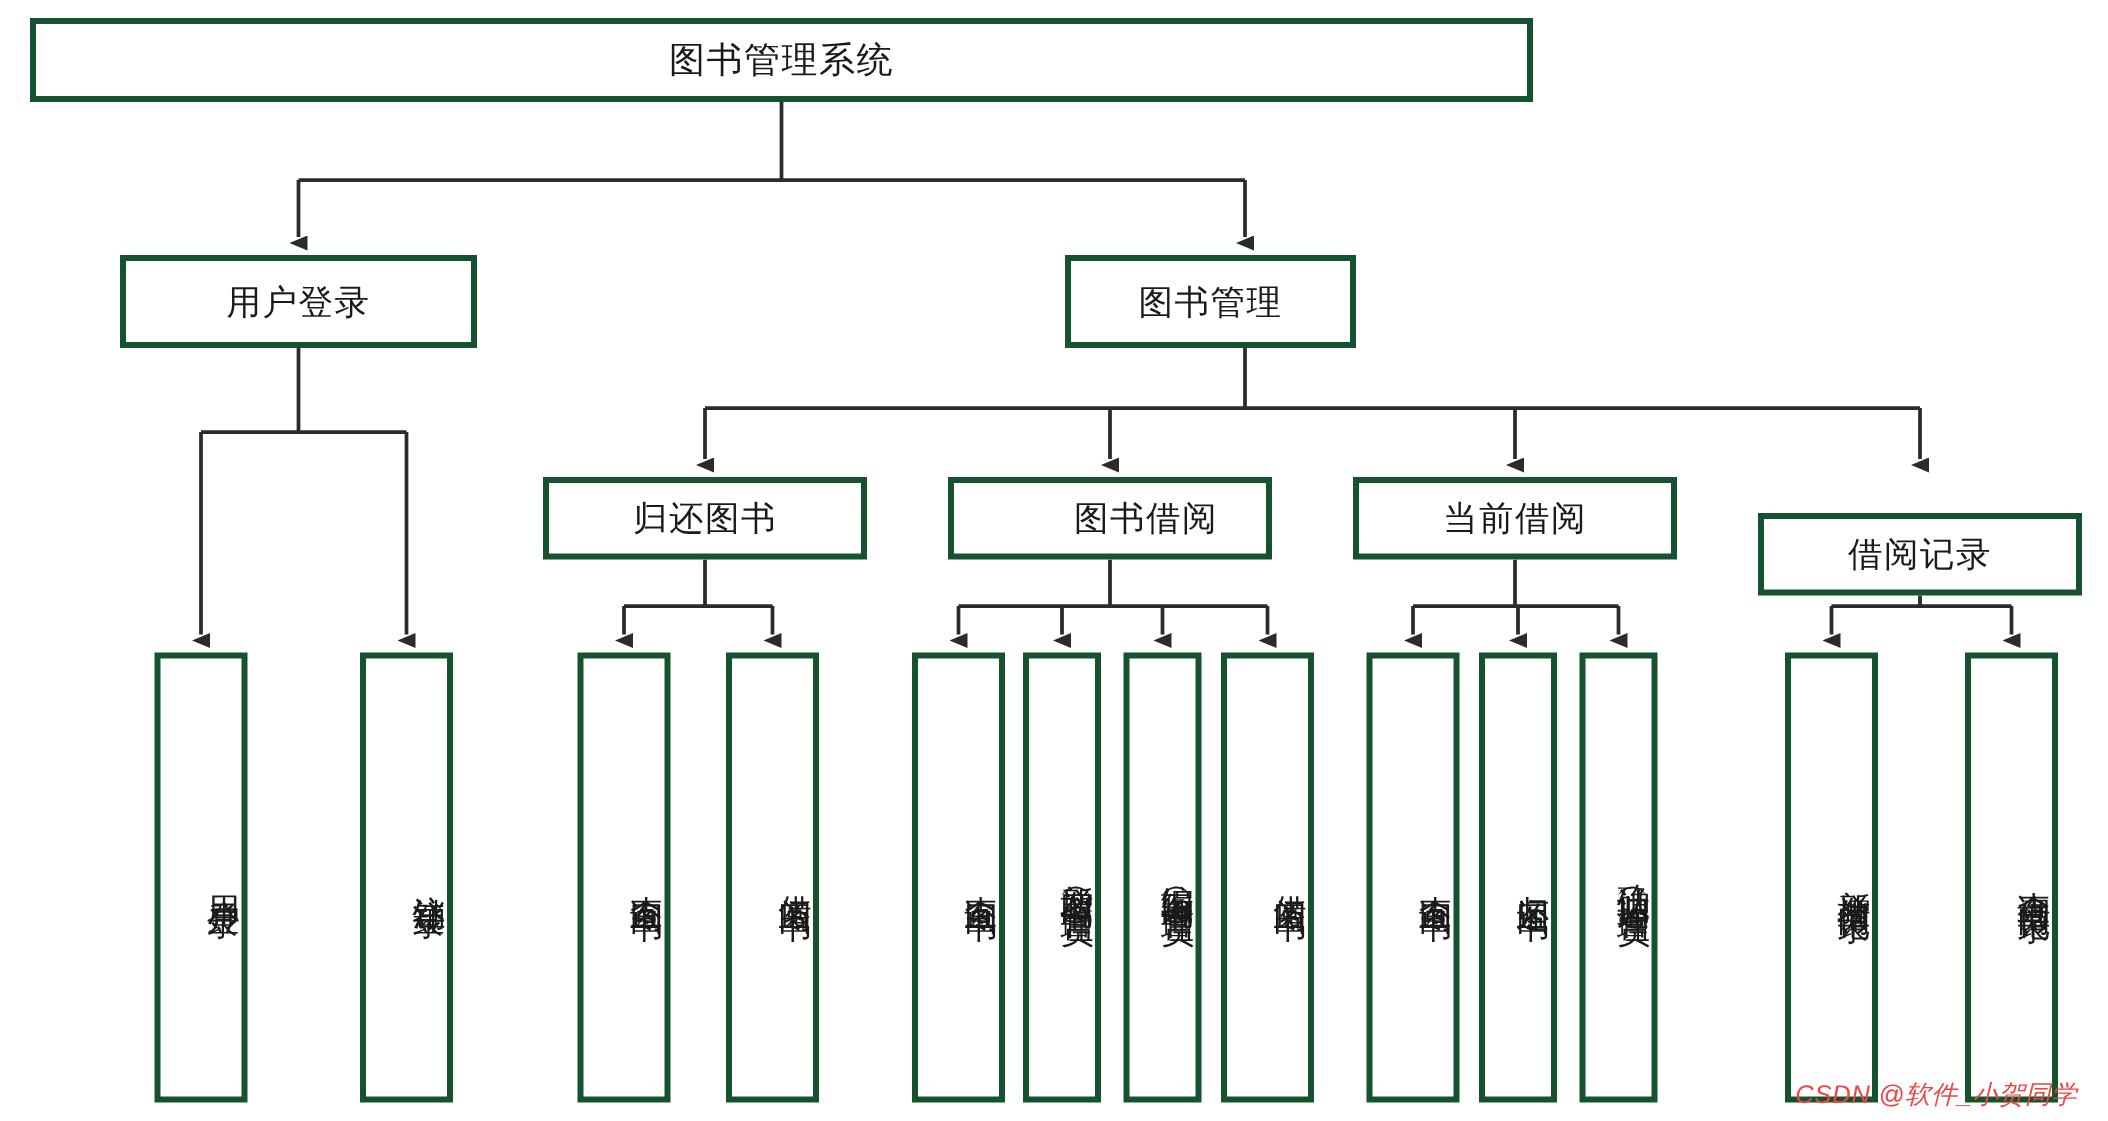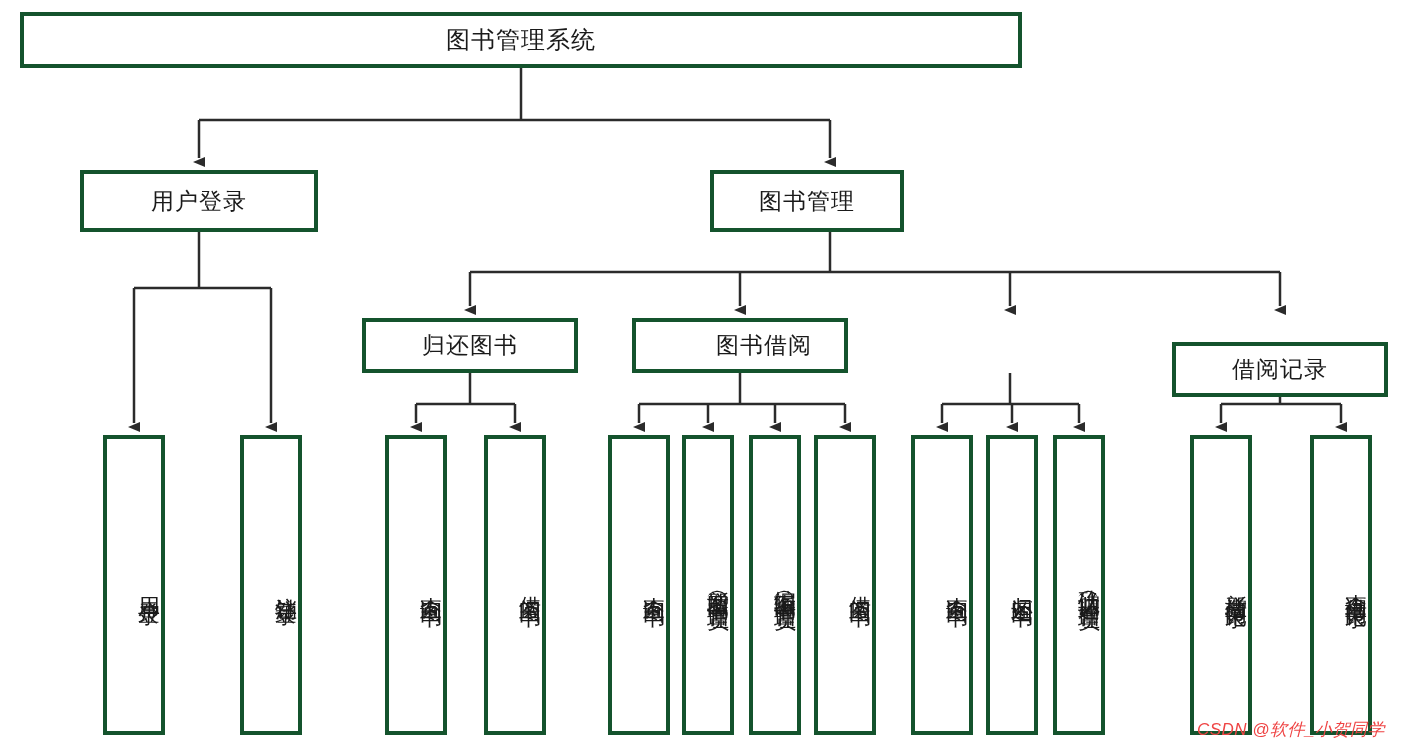--- a/index.html
+++ b/index.html
@@ -136,20 +136,23 @@
   <div class="node horiz" style="left:710px; top:170px; width:194px; height:62px;">
     <span>图书管理</span>
   </div>
 
   <div class="node horiz" style="left:362px; top:318px; width:216px; height:55px;">
     <span>归还图书</span>
   </div>
   <div class="node horiz" style="left:632px; top:318px; width:216px; height:55px;padding-left:48px;">
     <span>图书借阅</span>
   </div>
+  <div class="node horiz" style="left:902px; top:318px; width:216px; height:55px;">
+    <span>当前借阅</span>
+  </div>
   <div class="node horiz" style="left:1172px; top:318px; width:216px; height:55px;margin-top:24px;">
     <span>借阅记录</span>
   </div>
 
   <div class="node vert" style="left:103px; top:435px; width:62px; height:300px;">
     <span class="vlabel">用户登录</span>
   </div>
   <div class="node vert" style="left:240px; top:435px; width:62px; height:300px;">
     <span class="vlabel">注销登录</span>
   </div>

